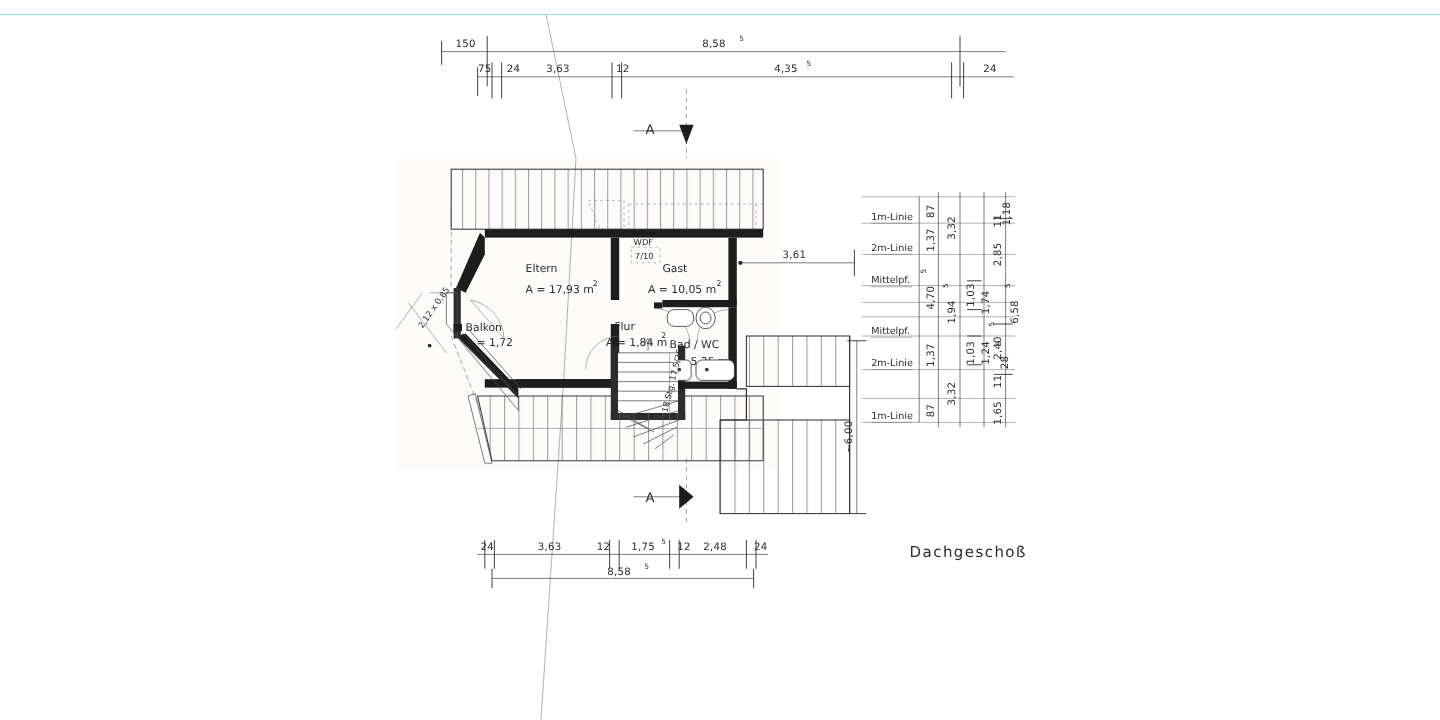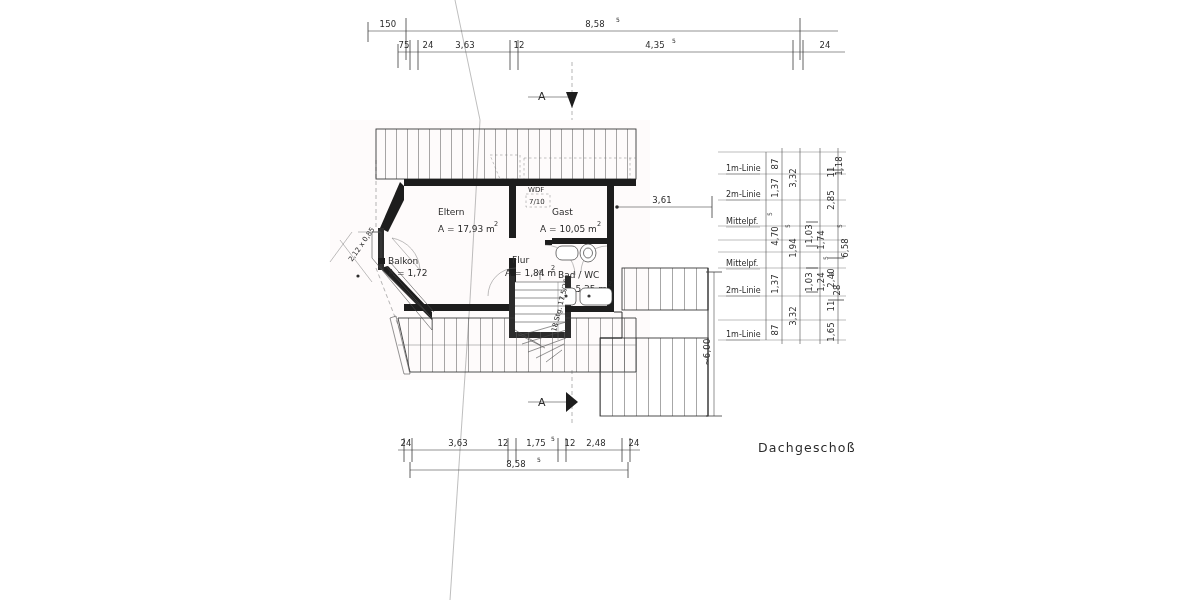--- a/index.html
+++ b/index.html
@@ -1,21 +1,21 @@
 <!DOCTYPE html>
 <html><head>
 <meta charset="utf-8">
 <style>
   html,body{margin:0;padding:0;background:#fff;}
   body{
     width:1200px;height:600px;overflow:hidden;position:relative;
     font-family:"DejaVu Sans", sans-serif;
     color:#2a2a2a;
   }
-  #sheet{position:absolute;left:0;top:0;width:1200px;height:524px;background:#14b8a6;}
+  #sheet{position:absolute;left:0;top:12px;width:1200px;height:524px;background:#14b8a6;}
   svg{display:block;}
   text{font-family:"DejaVu Sans", sans-serif;fill:#2b2b2b;}
   .dimtxt{font-size:8.5px;letter-spacing:.2px;}
   .dimtxt-sup{font-size:6px;}
   .roomtxt{font-size:9px;}
   .roomtxt-sup{font-size:6.5px;}
   .smalltxt{font-size:7px;}
   .titletxt{font-size:12.5px;letter-spacing:1.2px;}
   .lbl{font-size:8px;}
   .secletter{font-size:11px;}

